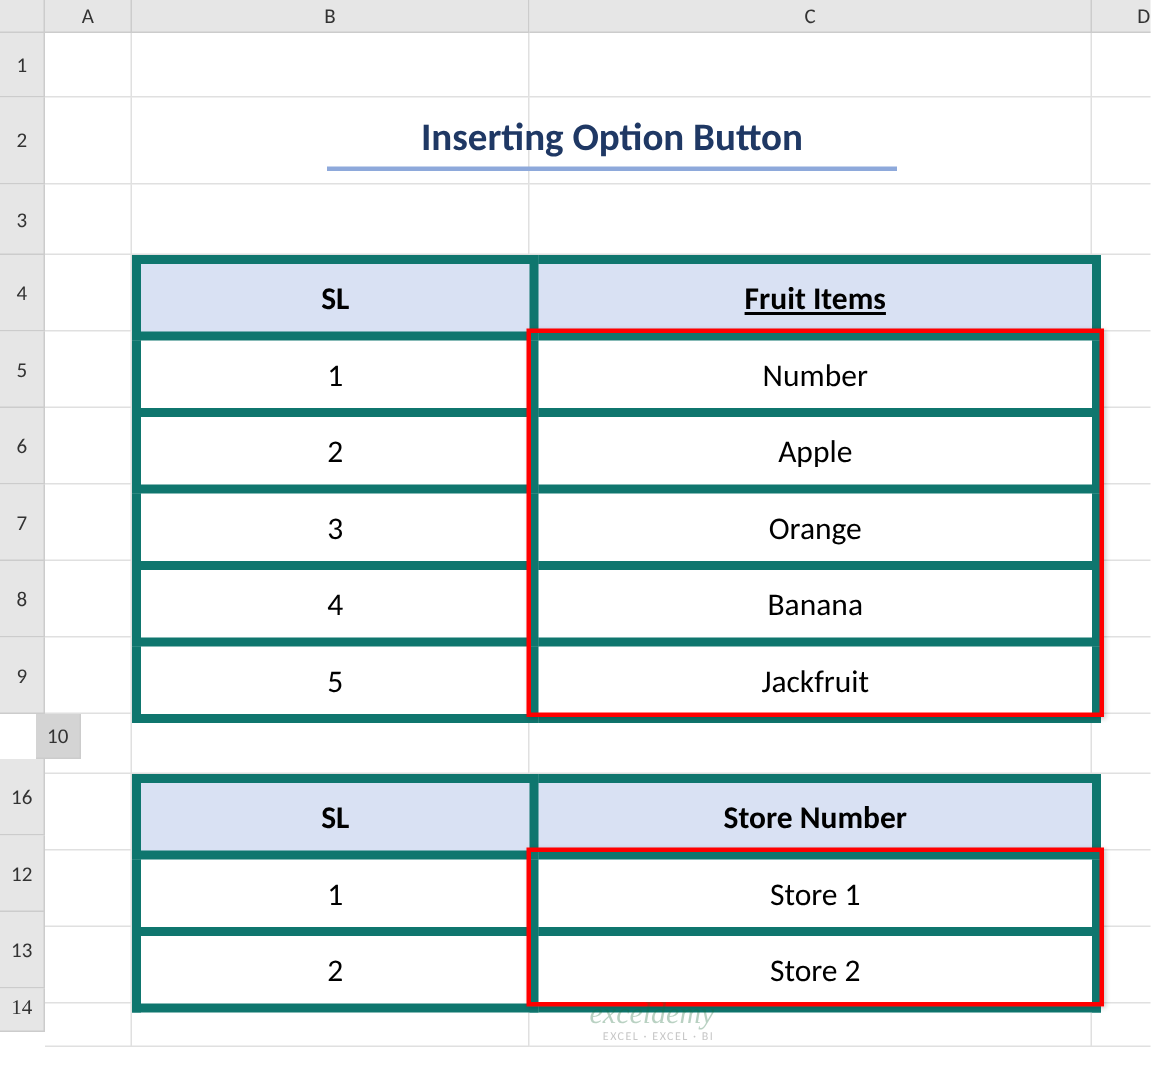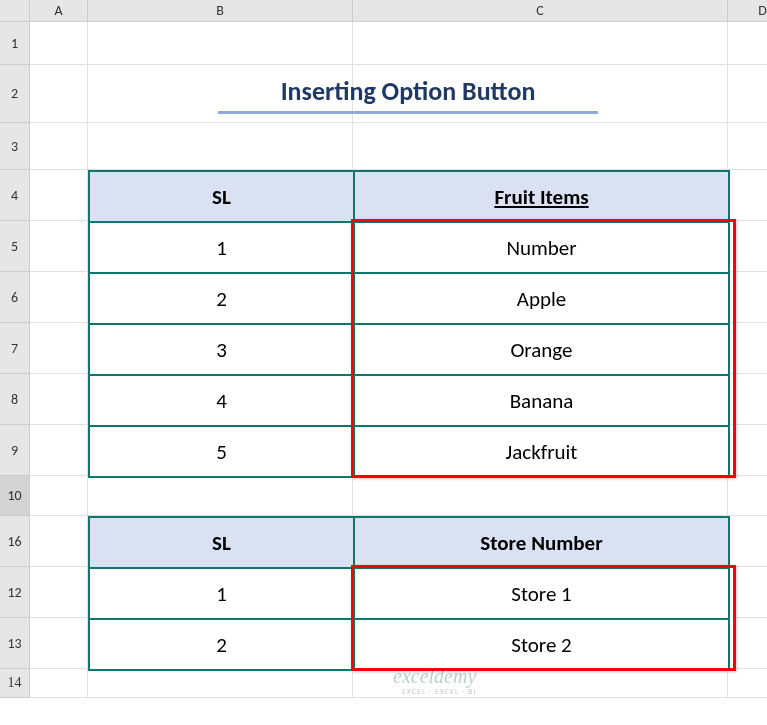--- a/index.html
+++ b/index.html
@@ -85,21 +85,21 @@
   }
   .title-underline {
     border-bottom: 3px solid #8ea9db;
     margin-top: 4px;
   }
   .data-table {
     position: absolute;
     border-collapse: collapse;
   }
   .data-table th, .data-table td {
-    border: 2px solid #0f766e;
+    border: 6px solid #0f766e;
     text-align: center;
     vertical-align: middle;
     font-size: 21px;
   }
   .data-table th {
     background: #d9e1f3;
     font-weight: bold;
     color: #000;
   }
   .data-table td {
@@ -149,21 +149,21 @@
   <div class="row-headers" id="row-headers">
       <div class="row-h" style="height: 43px;">1</div>
       <div class="row-h" style="height: 58px;">2</div>
       <div class="row-h" style="height: 47px;">3</div>
       <div class="row-h" style="height: 51px;">4</div>
       <div class="row-h" style="height: 51px;">5</div>
       <div class="row-h" style="height: 51px;">6</div>
       <div class="row-h" style="height: 51px;">7</div>
       <div class="row-h" style="height: 51px;">8</div>
       <div class="row-h" style="height: 51px;">9</div>
-      <div class="row-h sel" style="height: 40px;">10</div>
+      <div class="row-h sel" style="height: 30px; margin-left: 24px;">10</div>
       <div class="row-h" style="height: 51px;">16</div>
       <div class="row-h" style="height: 51px;">12</div>
       <div class="row-h" style="height: 51px;">13</div>
       <div class="row-h" style="height: 29px; font-family: Liberation Serif, serif;">14</div>
     </div>
 
   <div class="cells" id="cells">
       <div class="row">
         <div class="cell" style="width: 58px; height: 43px;"></div>
         <div class="cell" style="width: 265px; height: 43px;"></div>

